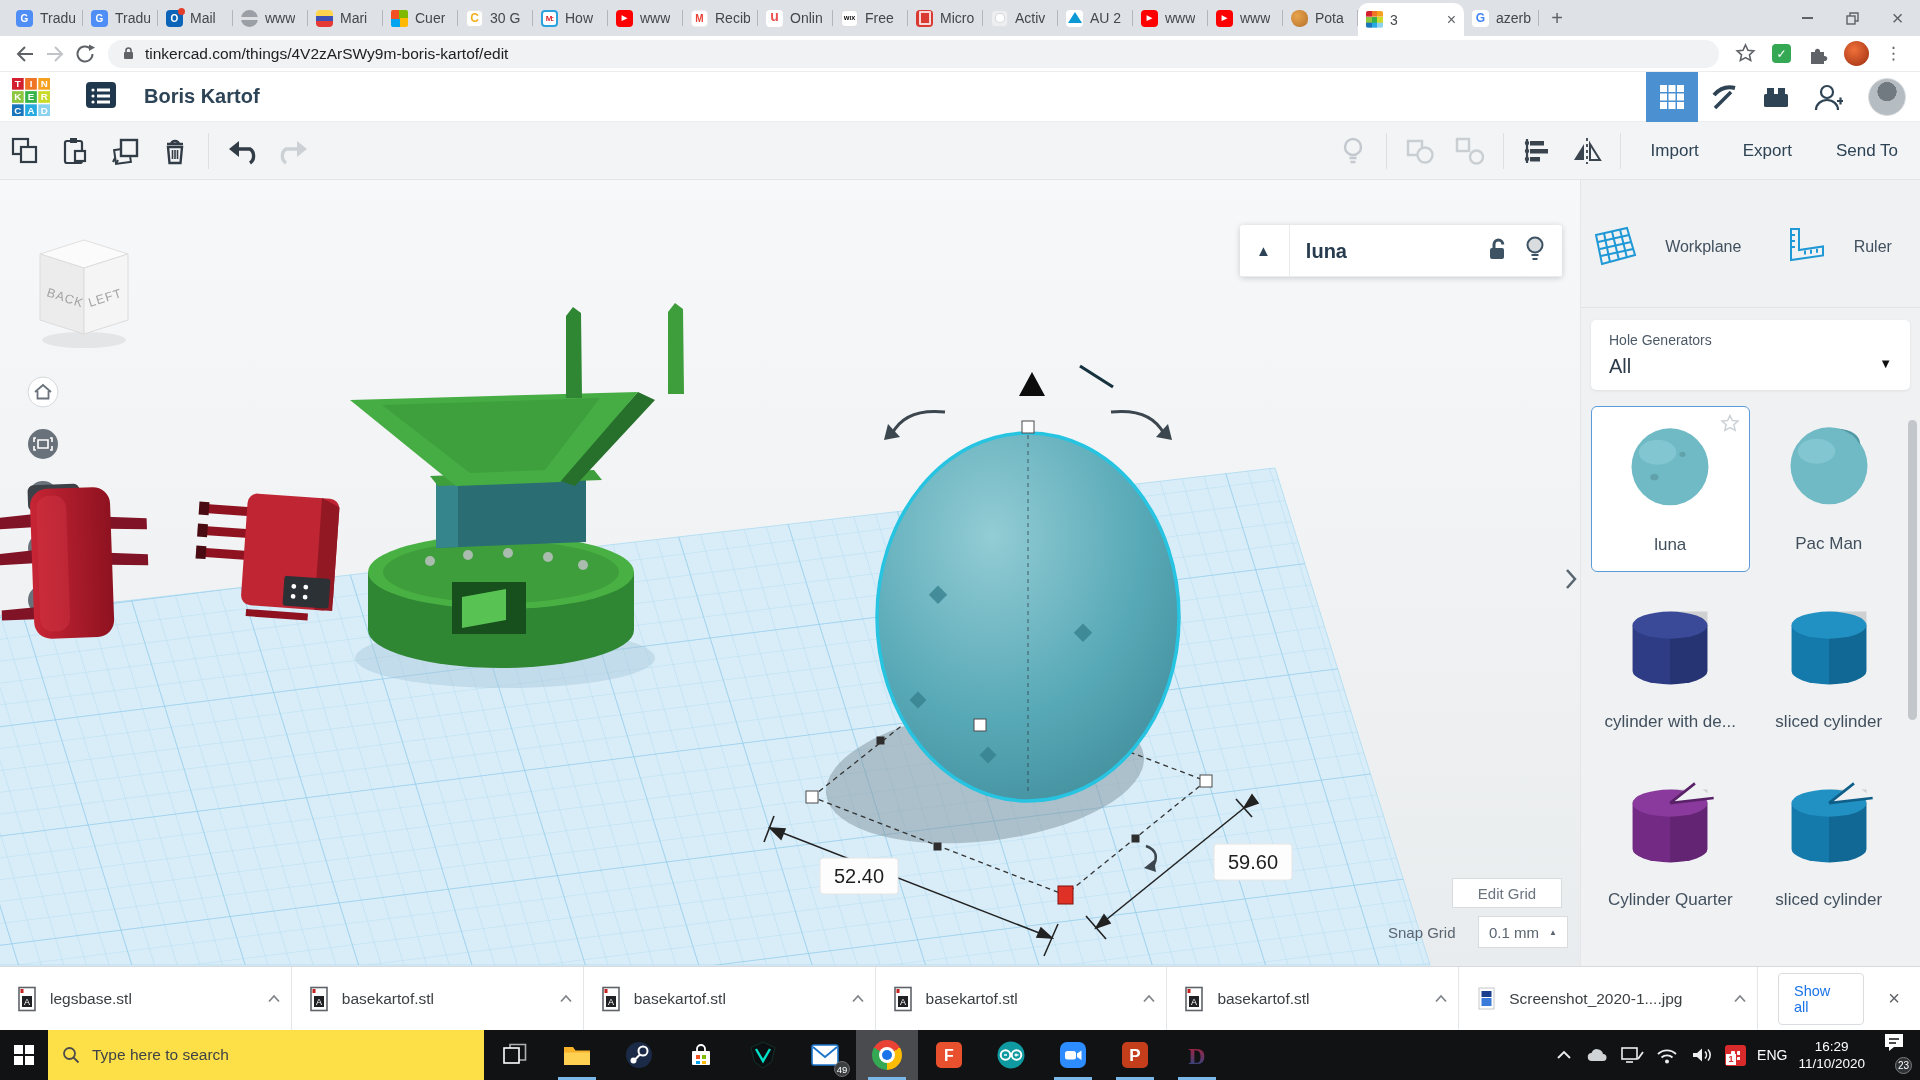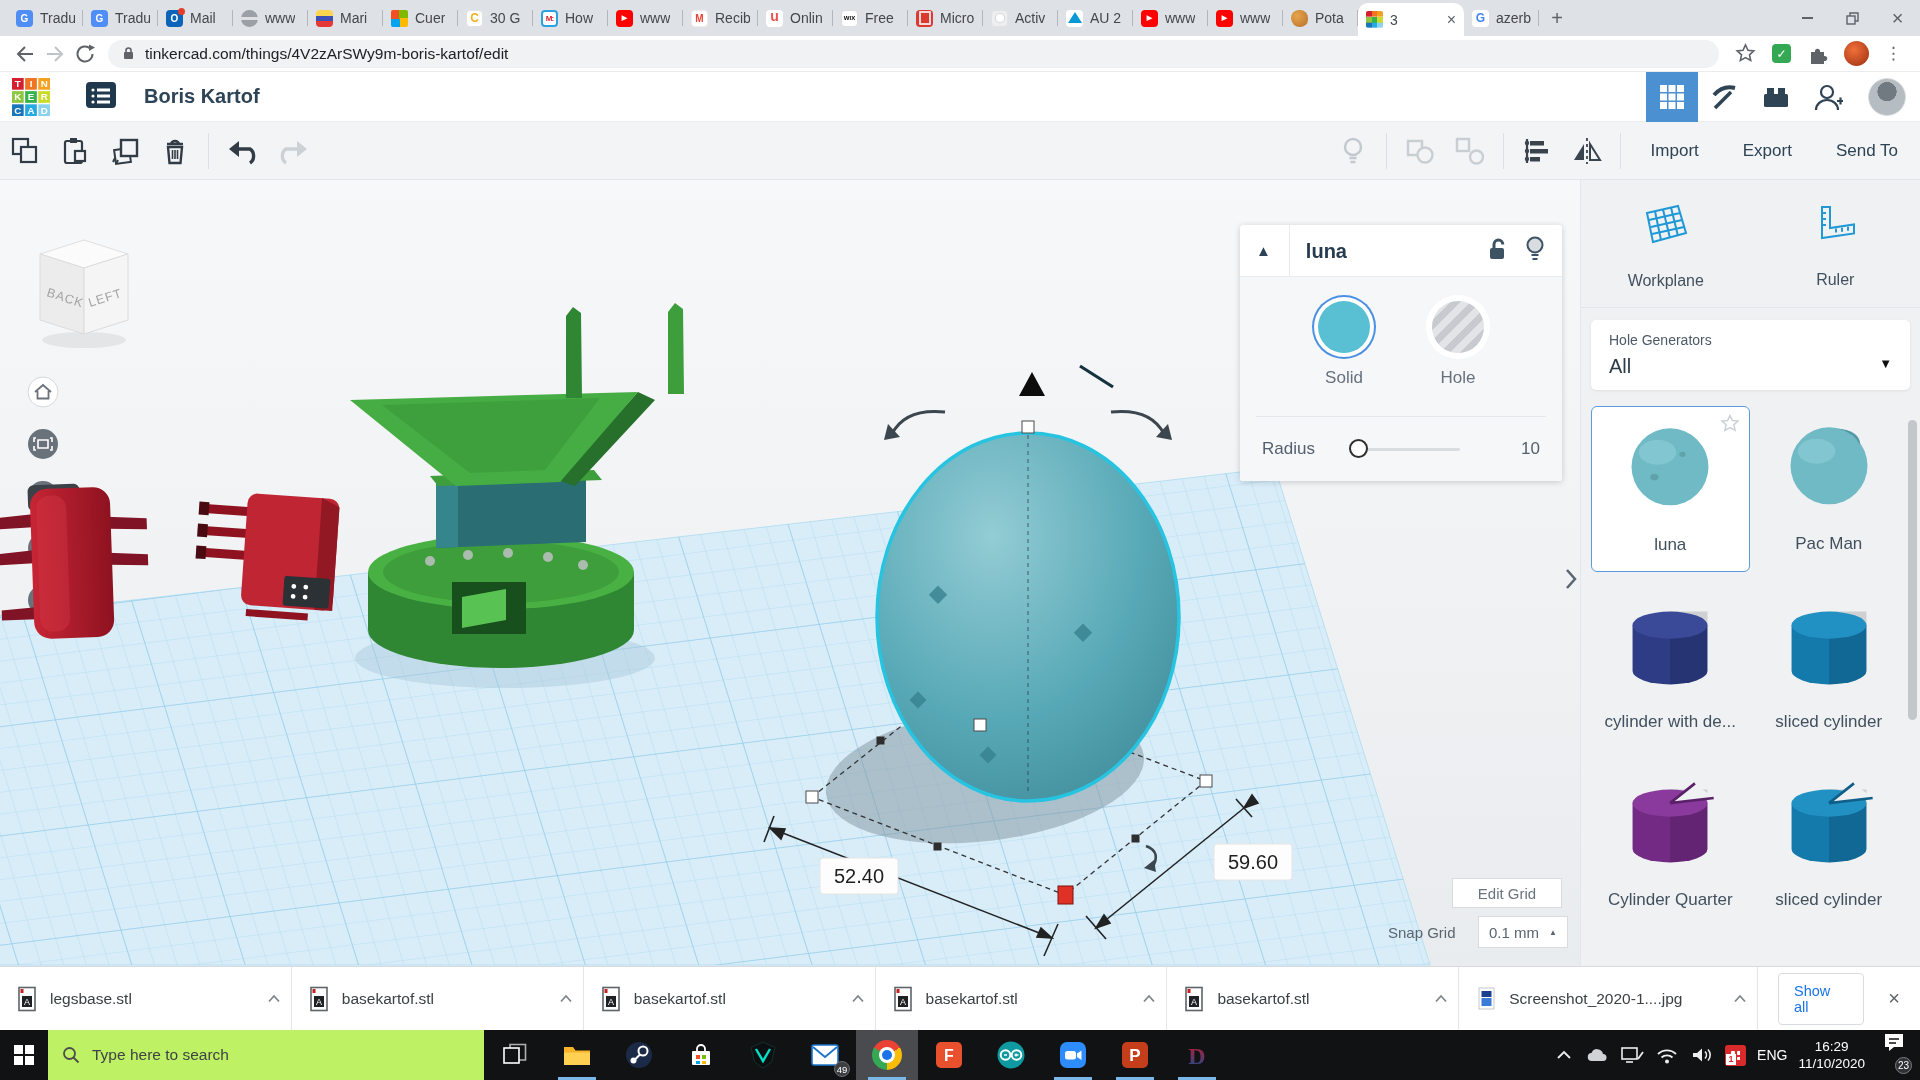--- a/index.html
+++ b/index.html
@@ -97,21 +97,21 @@
 .ins-hr{border:none;border-top:1px solid #e4e6e9;margin:28px 16px 0}
 .radrow{display:flex;align-items:center;padding:22px 22px 18px}
 .radlab{font-size:17px;color:#55606e;width:90px}
 .slider{position:relative;width:108px;height:3px;background:#d9dce0;border-radius:2px}
 .knob{position:absolute;left:-3px;top:-9px;width:19px;height:19px;background:#fff;border:2.5px solid #2f2f2f;border-radius:50%}
 .radval{margin-left:auto;font-size:17px;color:#55606e}
 
 
 .sidebar{width:340px;background:#eff1f3;position:relative;border-left:1px solid #e4e6e9}
 .tools{display:flex;height:128px;border-bottom:1px solid #e2e5e8}
-.tool{width:50%;display:flex;flex-direction:column;align-items:center;justify-content:center;gap:25px;padding-top:6px}
+.tool{width:50%;display:flex;flex-direction:row;align-items:center;justify-content:center;gap:25px;padding-top:6px}
 .tool-label{font-size:16px;color:#42505e}
 .gencard{margin:12px 10px;background:#fff;border-radius:5px;box-shadow:0 1px 3px rgba(0,0,0,.08);padding:12px 18px;position:relative}
 .gencard .small{font-size:14px;color:#4c5a67}
 .gencard .val{font-size:20px;color:#2c3b49;margin-top:7px}
 .gencard .caret{position:absolute;right:18px;top:36px;font-size:13px;color:#111}
 .tiles{display:grid;grid-template-columns:1fr 1fr;padding:4px 12px 0 10px;row-gap:12px}
 .tile{height:166px;display:flex;flex-direction:column;align-items:center;position:relative}
 .tile .thumb{width:104px;height:104px;margin-top:12px}
 .tile .tlab{font-size:17px;color:#42505e;margin-top:12px;white-space:nowrap}
 .tile.sel{background:#fff;border:1px solid #5b9bd8;border-radius:6px}
@@ -122,21 +122,21 @@
 .downloads{height:64px;background:#fff;border-top:1px solid #d8dadd;display:flex;align-items:center}
 .dl-item{width:293px;height:100%;display:flex;align-items:center;gap:12px;padding:0 10px 0 16px;border-right:1px solid #e4e6e8}
 .dl-name{font-size:15.5px;color:#3c4043;flex:1;white-space:nowrap;overflow:hidden}
 .dl-right{margin-left:auto;display:flex;align-items:center;gap:24px;padding:0 20px;height:100%}
 .showall{border:1px solid #dadce0;border-radius:4px;padding:9px 15px;font-size:14.5px;color:#1a73e8}
 .dl-close{font-size:20px;color:#5f6368}
 
 
 .taskbar{height:50px;background:#111214;display:flex;align-items:stretch}
 .tstart{width:48px;display:flex;align-items:center;justify-content:center}
-.tsearch{width:436px;background:#bef264;display:flex;align-items:center;gap:12px;padding:0 14px}
+.tsearch{width:436px;background:#fde047;display:flex;align-items:center;gap:12px;padding:0 14px}
 .tsearch span{font-size:15.5px;color:#3f4246}
 .tba{width:62px;display:flex;align-items:center;justify-content:center;position:relative}
 .tba.hl{background:#494b4e}
 .tba.line::after{content:"";position:absolute;bottom:0;left:12px;right:12px;height:3px;background:#79b8e8}
 .ic-chrome{width:30px;height:30px;border-radius:50%;background:conic-gradient(from -60deg,#ea4335 0 120deg,#fbbc05 0 240deg,#34a853 0);position:relative}
 .ic-chrome::before{content:"";position:absolute;inset:7px;background:#fff;border-radius:50%}
 .ic-chrome::after{content:"";position:absolute;inset:10px;background:#1a73e8;border-radius:50%}
 .badge{position:absolute;bottom:3px;right:6px;min-width:16px;height:16px;border-radius:50%;background:#3c3f42;color:#fff;font-size:9.5px;display:flex;align-items:center;justify-content:center;border:1px solid #6a6d70}
 .tray{margin-left:auto;display:flex;align-items:center;gap:11px;padding-right:8px}
 .eng{color:#fff;font-size:14px}
@@ -636,40 +636,20 @@
           <span class="ins-name">luna</span>
           <span class="ins-ic"><svg width="22" height="24">
                 <rect x="4" y="11" width="14" height="11" rx="2" fill="#3d5263"></rect>
                 <path d="M8,11 V7.5 a4.4,4.4 0 0 1 8.8,0" fill="none" stroke="#3d5263" stroke-width="3"></path>
               </svg></span>
           <span class="ins-ic"><svg width="22" height="26">
                 <circle cx="11" cy="9" r="7.5" fill="#d9dde0" stroke="#3d5263" stroke-width="2"></circle>
                 <path d="M7.5,19 h7 M8.5,23 h5" stroke="#3d5263" stroke-width="2"></path>
               </svg></span>
         </div>
-        <div class="ins-body">
-          <div class="swrow">
-            <div class="sw">
-                <span class="dot soliddot"></span>
-                <span class="swlab">Solid</span>
-              </div>
-            <div class="sw">
-                <span class="dot holedot"></span>
-                <span class="swlab">Hole</span>
-              </div>
-          </div>
-          <hr class="ins-hr">
-          <div class="radrow">
-            <span class="radlab">Radius</span>
-            <span class="slider">
-                <i class="knob"></i>
-              </span>
-            <span class="radval">10</span>
-          </div>
-        </div>
       </div>
     </div>
 
     <div class="sidebar">
       <div class="tools">
         <div class="tool">
           <svg width="50" height="44" stroke="#1f98d6" fill="none" stroke-width="2">
             <polygon points="6,10 37,3 45,30 12,39"></polygon>
             <path d="M14,8.2 L20,37 M22,6.4 L29,35 M30,4.6 L37,33"></path>
             <path d="M8,17 L39,10 M10,24 L41,17 M11,31 L43,24"></path>

